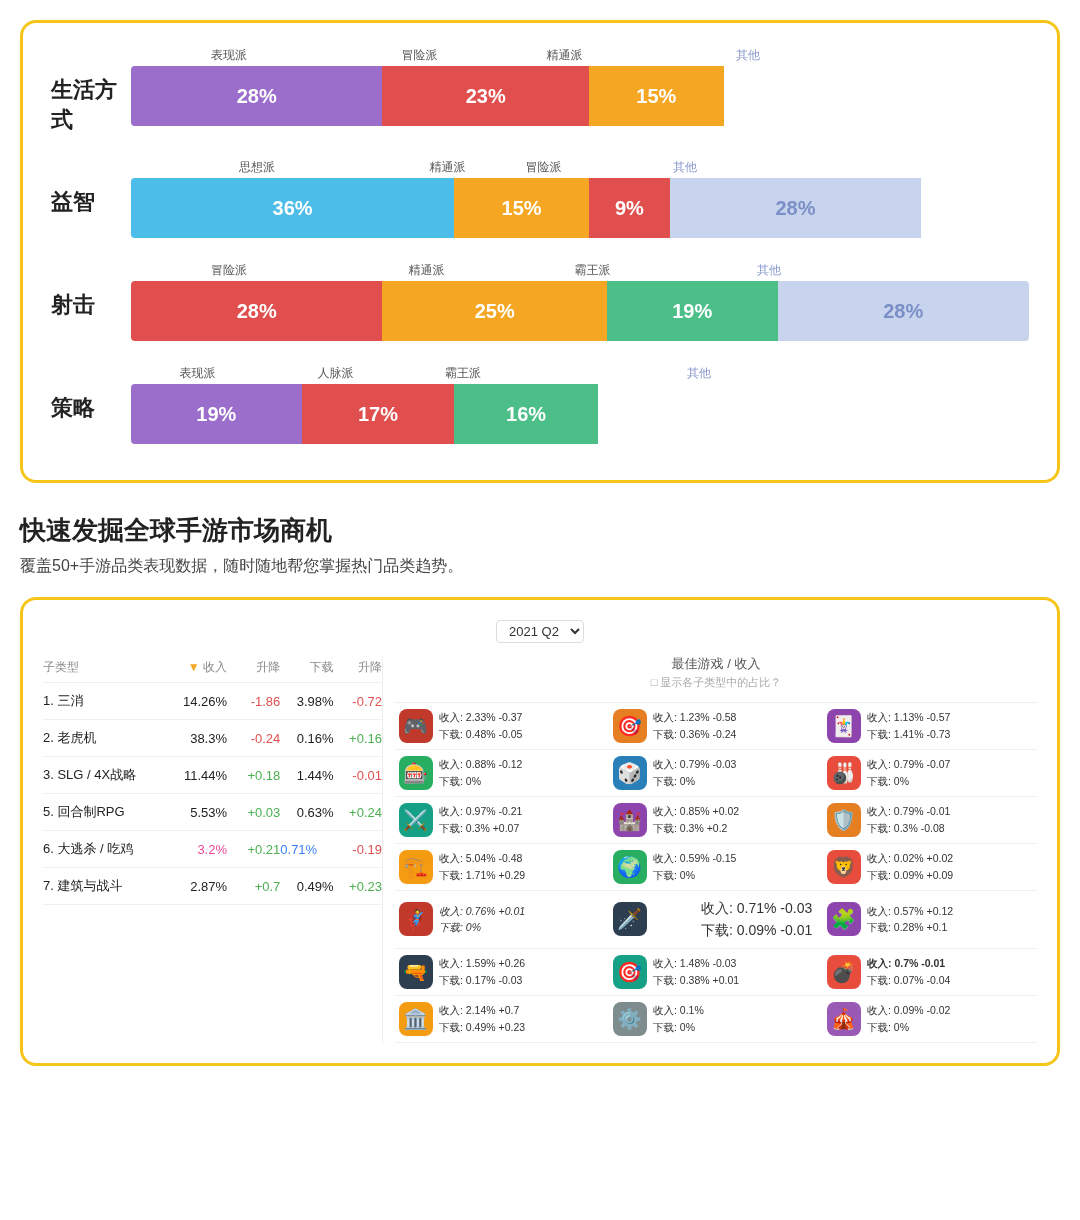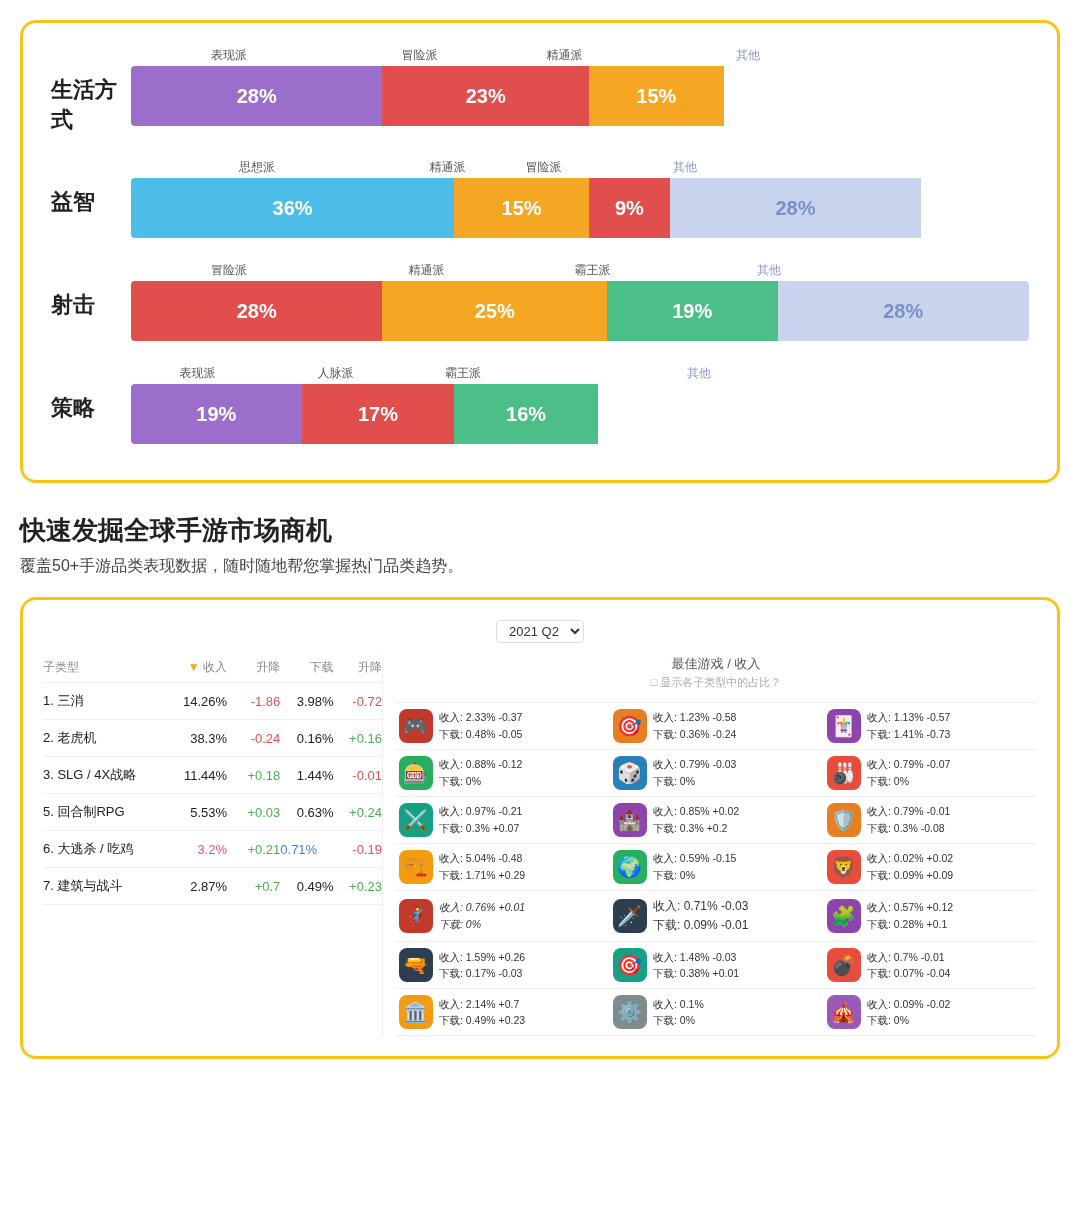--- a/index.html
+++ b/index.html
@@ -364,21 +364,21 @@
         <div style="display: flex; align-items: center; border-bottom: 1px solid rgb(240, 240, 240); padding: 4px 0px;">
           <div style="flex: 1 1 0%; display: flex; align-items: center; padding: 2px 4px;">
             <div style="width: 34px; height: 34px; border-radius: 8px; background-color: rgb(192, 57, 43); display: flex; align-items: center; justify-content: center; font-size: 20px; flex-shrink: 0; margin-right: 6px;">🦸</div>
             <div style="font-size: 10.5px; color: rgb(51, 51, 51); line-height: 1.6; font-style: italic;">
               <div>收入: 0.76% +0.01</div>
               <div>下载: 0%</div>
             </div>
           </div>
           <div style="flex: 1 1 0%; display: flex; align-items: center; padding: 2px 4px;">
             <div style="width: 34px; height: 34px; border-radius: 8px; background-color: rgb(44, 62, 80); display: flex; align-items: center; justify-content: center; font-size: 20px; flex-shrink: 0; margin-right: 6px;">🗡️</div>
-            <div style="font-size: 12px; color: rgb(51, 51, 51); line-height: 1.6;">
+            <div style="font-size: 14px; color: rgb(51, 51, 51); line-height: 1.6; margin-left: 48px;">
               <div style="color: rgb(51, 51, 51);">收入: 0.71% -0.03</div>
               <div style="color: rgb(51, 51, 51);">下载: 0.09% -0.01</div>
             </div>
           </div>
           <div style="flex: 1 1 0%; display: flex; align-items: center; padding: 2px 4px;">
             <div style="width: 34px; height: 34px; border-radius: 8px; background-color: rgb(142, 68, 173); display: flex; align-items: center; justify-content: center; font-size: 20px; flex-shrink: 0; margin-right: 6px;">🧩</div>
             <div style="font-size: 10.5px; color: rgb(51, 51, 51); line-height: 1.6;">
               <div>收入: 0.57% +0.12</div>
               <div>下载: 0.28% +0.1</div>
             </div>
@@ -395,21 +395,21 @@
           <div style="flex: 1 1 0%; display: flex; align-items: center; padding: 2px 4px;">
             <div style="width: 34px; height: 34px; border-radius: 8px; background-color: rgb(22, 160, 133); display: flex; align-items: center; justify-content: center; font-size: 20px; flex-shrink: 0; margin-right: 6px;">🎯</div>
             <div style="font-size: 10.5px; color: rgb(51, 51, 51); line-height: 1.6;">
               <div style="color: rgb(51, 51, 51);">收入: 1.48% -0.03</div>
               <div>下载: 0.38% +0.01</div>
             </div>
           </div>
           <div style="flex: 1 1 0%; display: flex; align-items: center; padding: 2px 4px;">
             <div style="width: 34px; height: 34px; border-radius: 8px; background-color: rgb(231, 76, 60); display: flex; align-items: center; justify-content: center; font-size: 20px; flex-shrink: 0; margin-right: 6px;">💣</div>
             <div style="font-size: 10.5px; color: rgb(51, 51, 51); line-height: 1.6;">
-              <div style="color: rgb(51, 51, 51);">收入: 0.7% -0.01</div>
+              <div style="color: rgb(51, 51, 51); font-weight: bold;">收入: 0.7% -0.01</div>
               <div style="color: rgb(51, 51, 51);">下载: 0.07% -0.04</div>
             </div>
           </div>
         </div>
         <div style="display: flex; align-items: center; border-bottom: 1px solid rgb(240, 240, 240); padding: 4px 0px;">
           <div style="flex: 1 1 0%; display: flex; align-items: center; padding: 2px 4px;">
             <div style="width: 34px; height: 34px; border-radius: 8px; background-color: rgb(243, 156, 18); display: flex; align-items: center; justify-content: center; font-size: 20px; flex-shrink: 0; margin-right: 6px;">🏛️</div>
             <div style="font-size: 10.5px; color: rgb(51, 51, 51); line-height: 1.6;">
               <div>收入: 2.14% +0.7</div>
               <div>下载: 0.49% +0.23</div>

